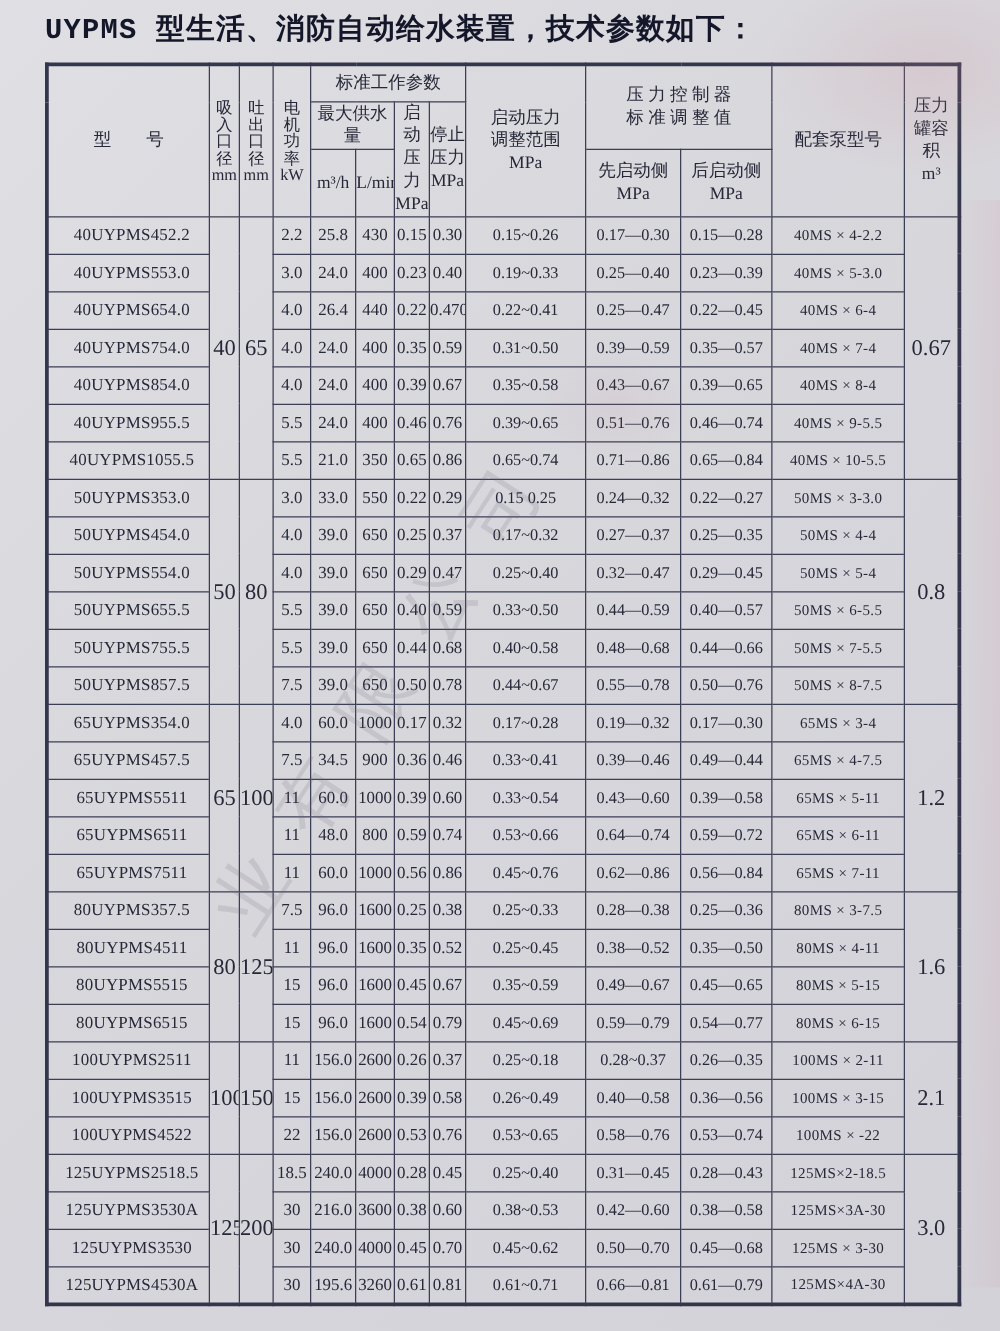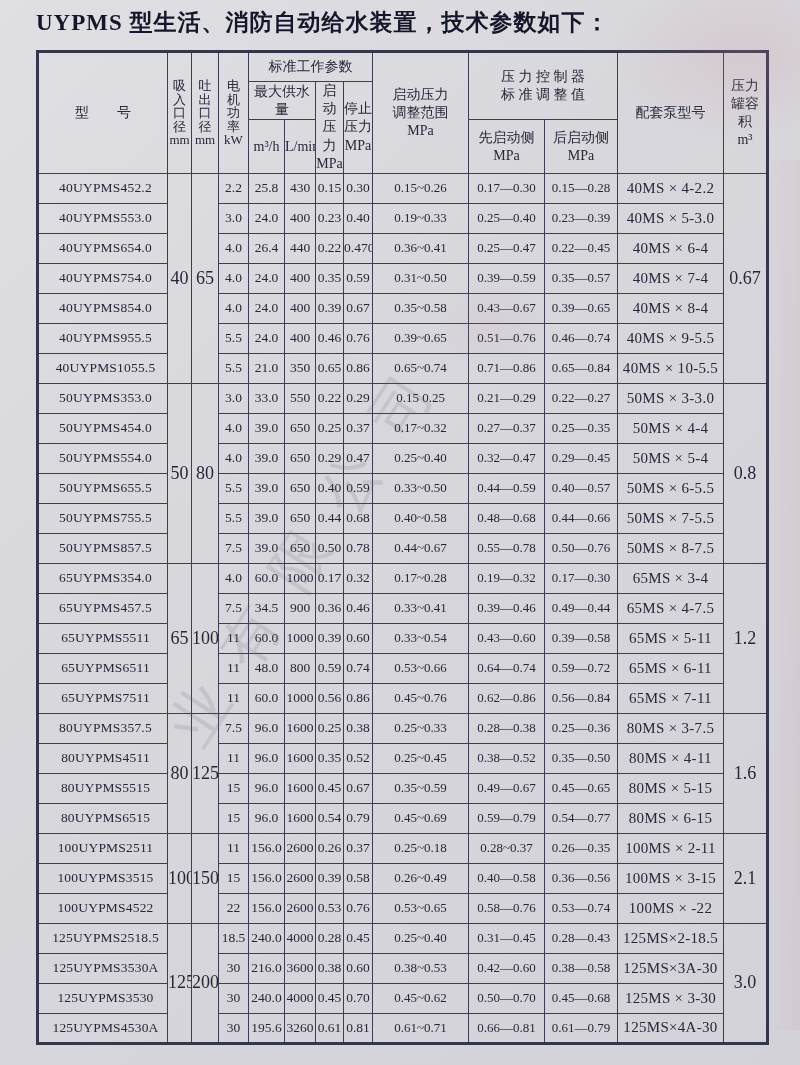--- a/index.html
+++ b/index.html
@@ -4,21 +4,21 @@
 <style>
   html,body{margin:0;padding:0;}
   body{
     width:800px;height:1065px;position:relative;overflow:hidden;
     background:linear-gradient(135deg,#e0dfe4 0%,#d8d7dc 40%,#d3d2d9 100%);
     font-family:"Liberation Serif","DejaVu Serif",serif;
     color:#282a3c;
   }
   .title{
     position:absolute;left:36px;top:7px;
-    font-family:Liberation Serif, serif;
+    font-family:Liberation Mono, monospace;
     font-weight:bold;font-size:23px;letter-spacing:1px;color:#14162a;
     white-space:nowrap;
   }
   table.spec{
     position:absolute;left:36px;top:50px;width:730px;
     border-collapse:collapse;table-layout:fixed;
     border:3px solid #34364c;
   }
   th,td{
     border:1.6px solid #3c3e55;
@@ -26,21 +26,21 @@
     padding:0;overflow:hidden;
     font-size:13.5px;color:#262838;
     background:transparent;
   }
   thead th{font-weight:normal;font-size:14px;line-height:1.3;}
   .pre{white-space:pre-line;}
   .vert{white-space:pre-line;line-height:1.04;font-size:13px;padding:1px 0;}
   .hr1{height:30px}.hr2{height:26px}.hr3{height:52px}
   tbody tr{height:30px;}
   td.c-model{text-align:center;padding-left:5px;font-size:13.5px;letter-spacing:0.2px;}
-  td.c-pump{font-size:15px;letter-spacing:0.3px;}
+  td.c-pump{font-size:12px;letter-spacing:0.3px;}
   td.c-range{font-size:13px;}
   td.c-merge{font-size:18px;}
   .watermark{
     position:absolute;left:185px;top:700px;
     transform:rotate(-57deg);transform-origin:0 50%;
     font-family:"Liberation Sans","DejaVu Sans",sans-serif;
     font-size:58px;letter-spacing:34px;white-space:nowrap;
     color:rgba(108,102,118,0.16);
     pointer-events:none;z-index:3;
   }
@@ -154,21 +154,21 @@
         <td class="c-range">0.23—0.39</td>
         <td class="c-pump">40MS × 5-3.0</td>
       </tr>
       <tr>
         <td class="c-model">40UYPMS654.0</td>
         <td>4.0</td>
         <td>26.4</td>
         <td>440</td>
         <td>0.22</td>
         <td>0.470</td>
-        <td class="c-range">0.36~0.41</td>
+        <td class="c-range">0.22~0.41</td>
         <td class="c-range">0.25—0.47</td>
         <td class="c-range">0.22—0.45</td>
         <td class="c-pump">40MS × 6-4</td>
       </tr>
       <tr>
         <td class="c-model">40UYPMS754.0</td>
         <td>4.0</td>
         <td>24.0</td>
         <td>400</td>
         <td>0.35</td>
@@ -217,21 +217,21 @@
       <tr>
         <td class="c-model">50UYPMS353.0</td>
         <td class="c-merge" rowspan="6">50</td>
         <td class="c-merge" rowspan="6">80</td>
         <td>3.0</td>
         <td>33.0</td>
         <td>550</td>
         <td>0.22</td>
         <td>0.29</td>
         <td class="c-range">0.15 0.25</td>
-        <td class="c-range">0.21—0.29</td>
+        <td class="c-range">0.24—0.32</td>
         <td class="c-range">0.22—0.27</td>
         <td class="c-pump">50MS × 3-3.0</td>
         <td class="c-merge" rowspan="6">0.8</td>
       </tr>
       <tr>
         <td class="c-model">50UYPMS454.0</td>
         <td>4.0</td>
         <td>39.0</td>
         <td>650</td>
         <td>0.25</td>

